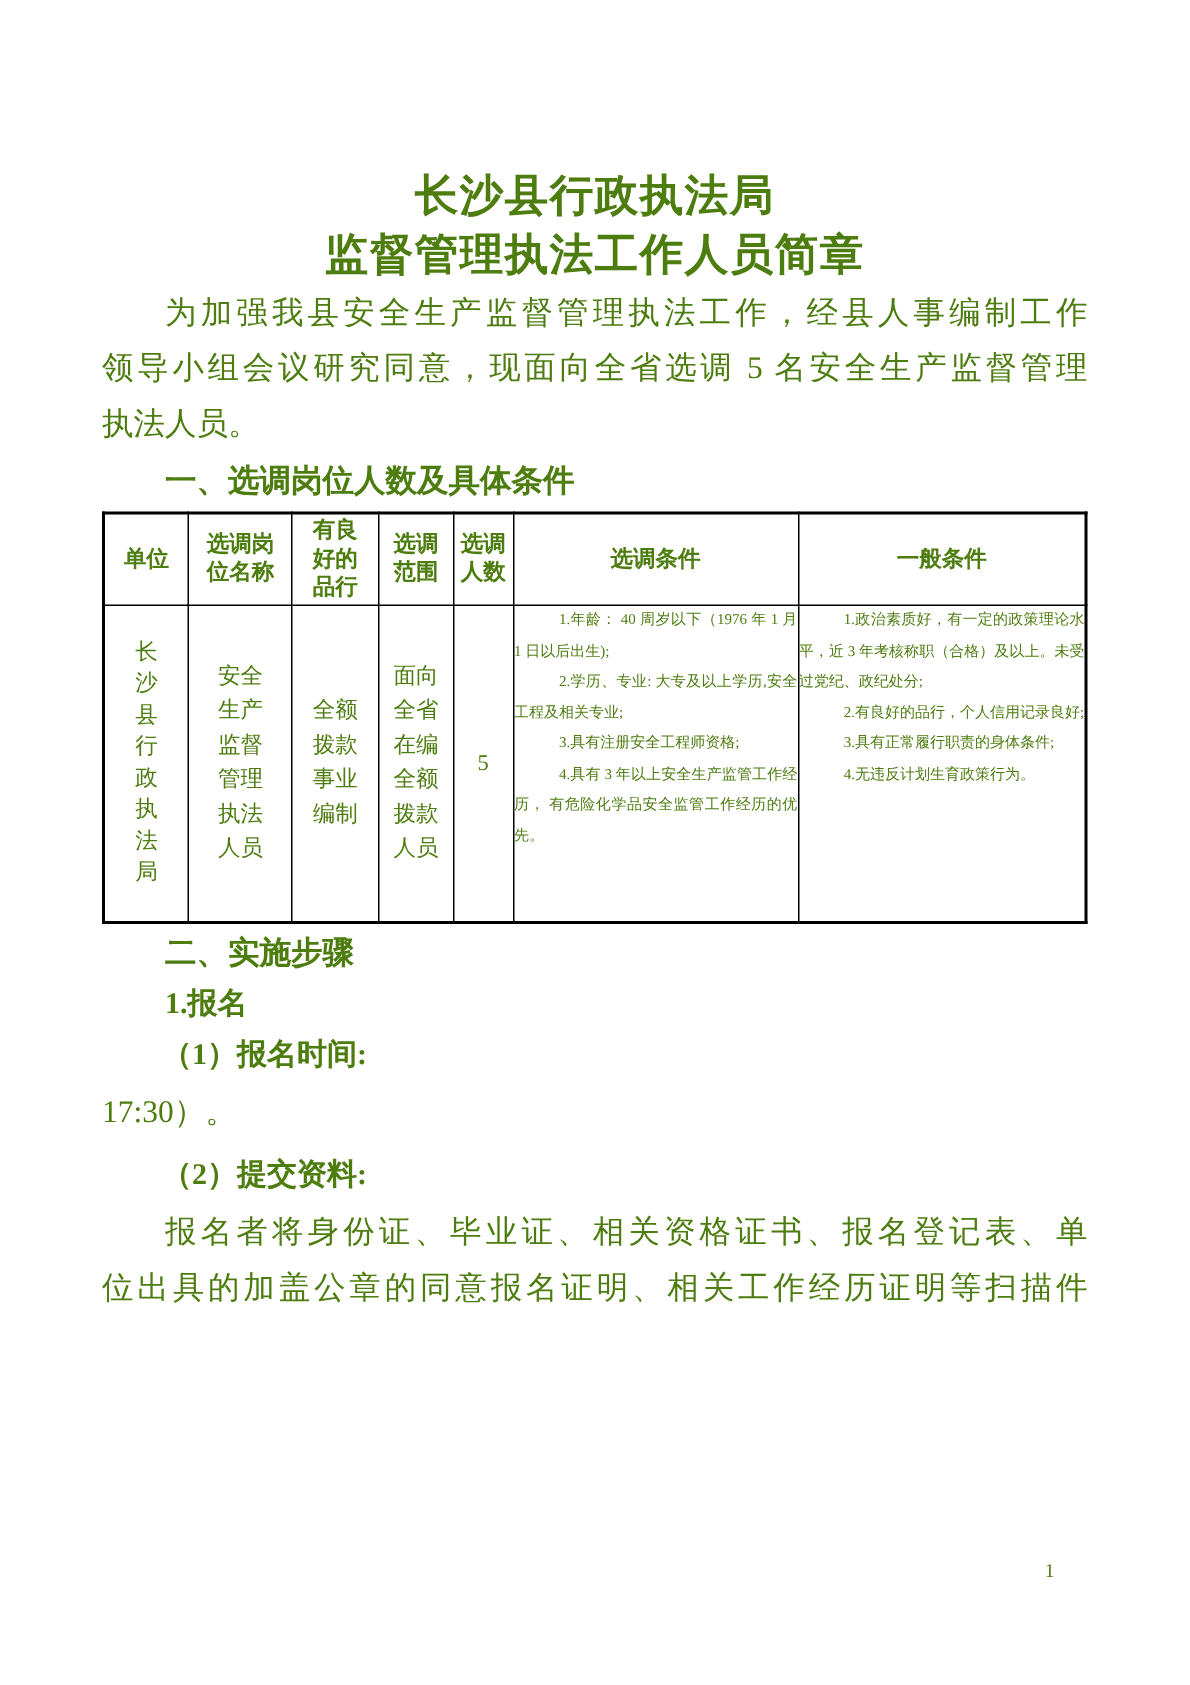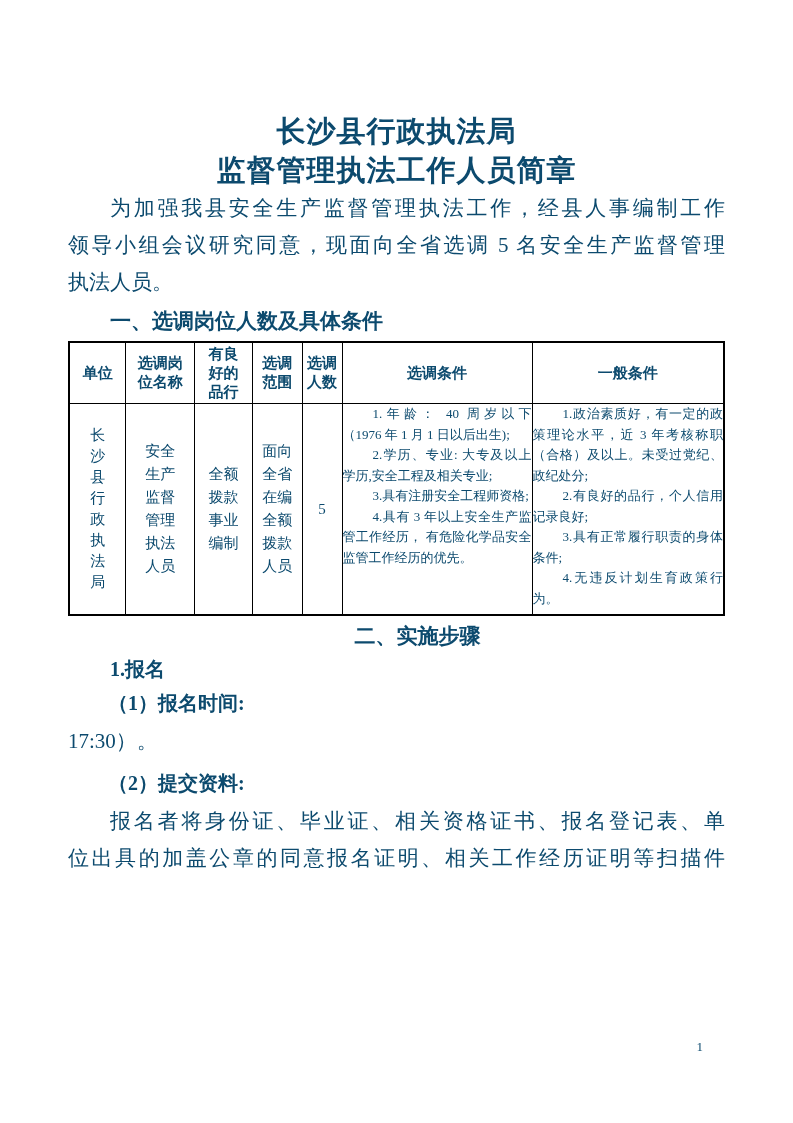--- a/index.html
+++ b/index.html
@@ -8,21 +8,21 @@
     background: #ffffff;
     width: 793px;
     height: 1123px;
     overflow: hidden;
   }
   .page {
     position: relative;
     width: 793px;
     height: 1123px;
     background: #ffffff;
-    color: #0c4a6e;
+    color: #4d7c0f;
     font-family: "Liberation Serif", "DejaVu Serif", serif;
   }
   .content {
     padding: 0 68px;
   }
   
   .title-block {
     padding-top: 112px;
     text-align: center;
     font-family: "Liberation Sans", "DejaVu Sans", sans-serif;
@@ -95,21 +95,21 @@
   td.cond {
     vertical-align: top;
     padding: 3px 7px 3px 7px;
   }
   td.cond p {
     margin: 0;
     text-indent: 30px;
     text-align: justify;
     text-justify: inter-character;
     line-height: 20.5px;
-    font-size: 13px;
+    font-size: 10px;
   }
   td.count-cell {
     text-align: center;
     vertical-align: middle;
     font-size: 15px;
   }
   
   .sub-heading {
     margin-top: 6px;
     padding-left: 42px;
@@ -206,21 +206,21 @@
         <td class="cond">
           <p>1.政治素质好，有一定的政策理论水平，近 3 年考核称职（合格）及以上。未受过党纪、政纪处分;</p>
           <p>2.有良好的品行，个人信用记录良好;</p>
           <p>3.具有正常履行职责的身体条件;</p>
           <p>4.无违反计划生育政策行为。</p>
         </td>
       </tr>
     </tbody>
       </table>
 
-    <div class="sec-heading" style="text-align:center;">二、实施步骤</div>
+    <div class="sec-heading" style="">二、实施步骤</div>
 
     <div class="sub-heading">1.报名</div>
 
     <div class="sub-heading" style="padding-left:40px;">（1）报名时间:</div>
 
     <div class="body-par">
       <div>17:30）。</div>
     </div>
 
     <div class="sub-heading" style="padding-left:40px; margin-top:9px;">（2）提交资料:</div>

